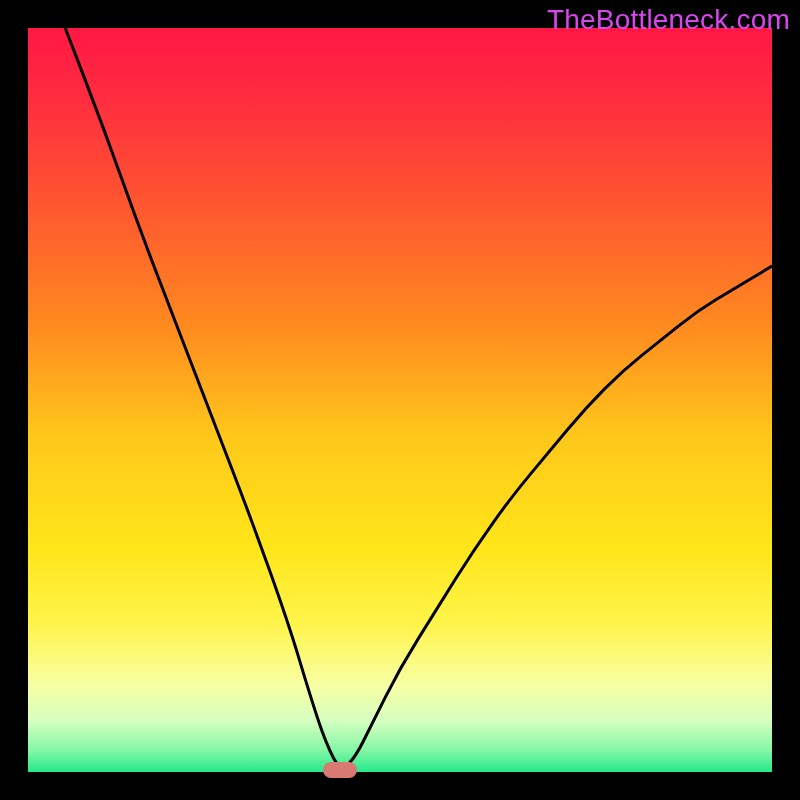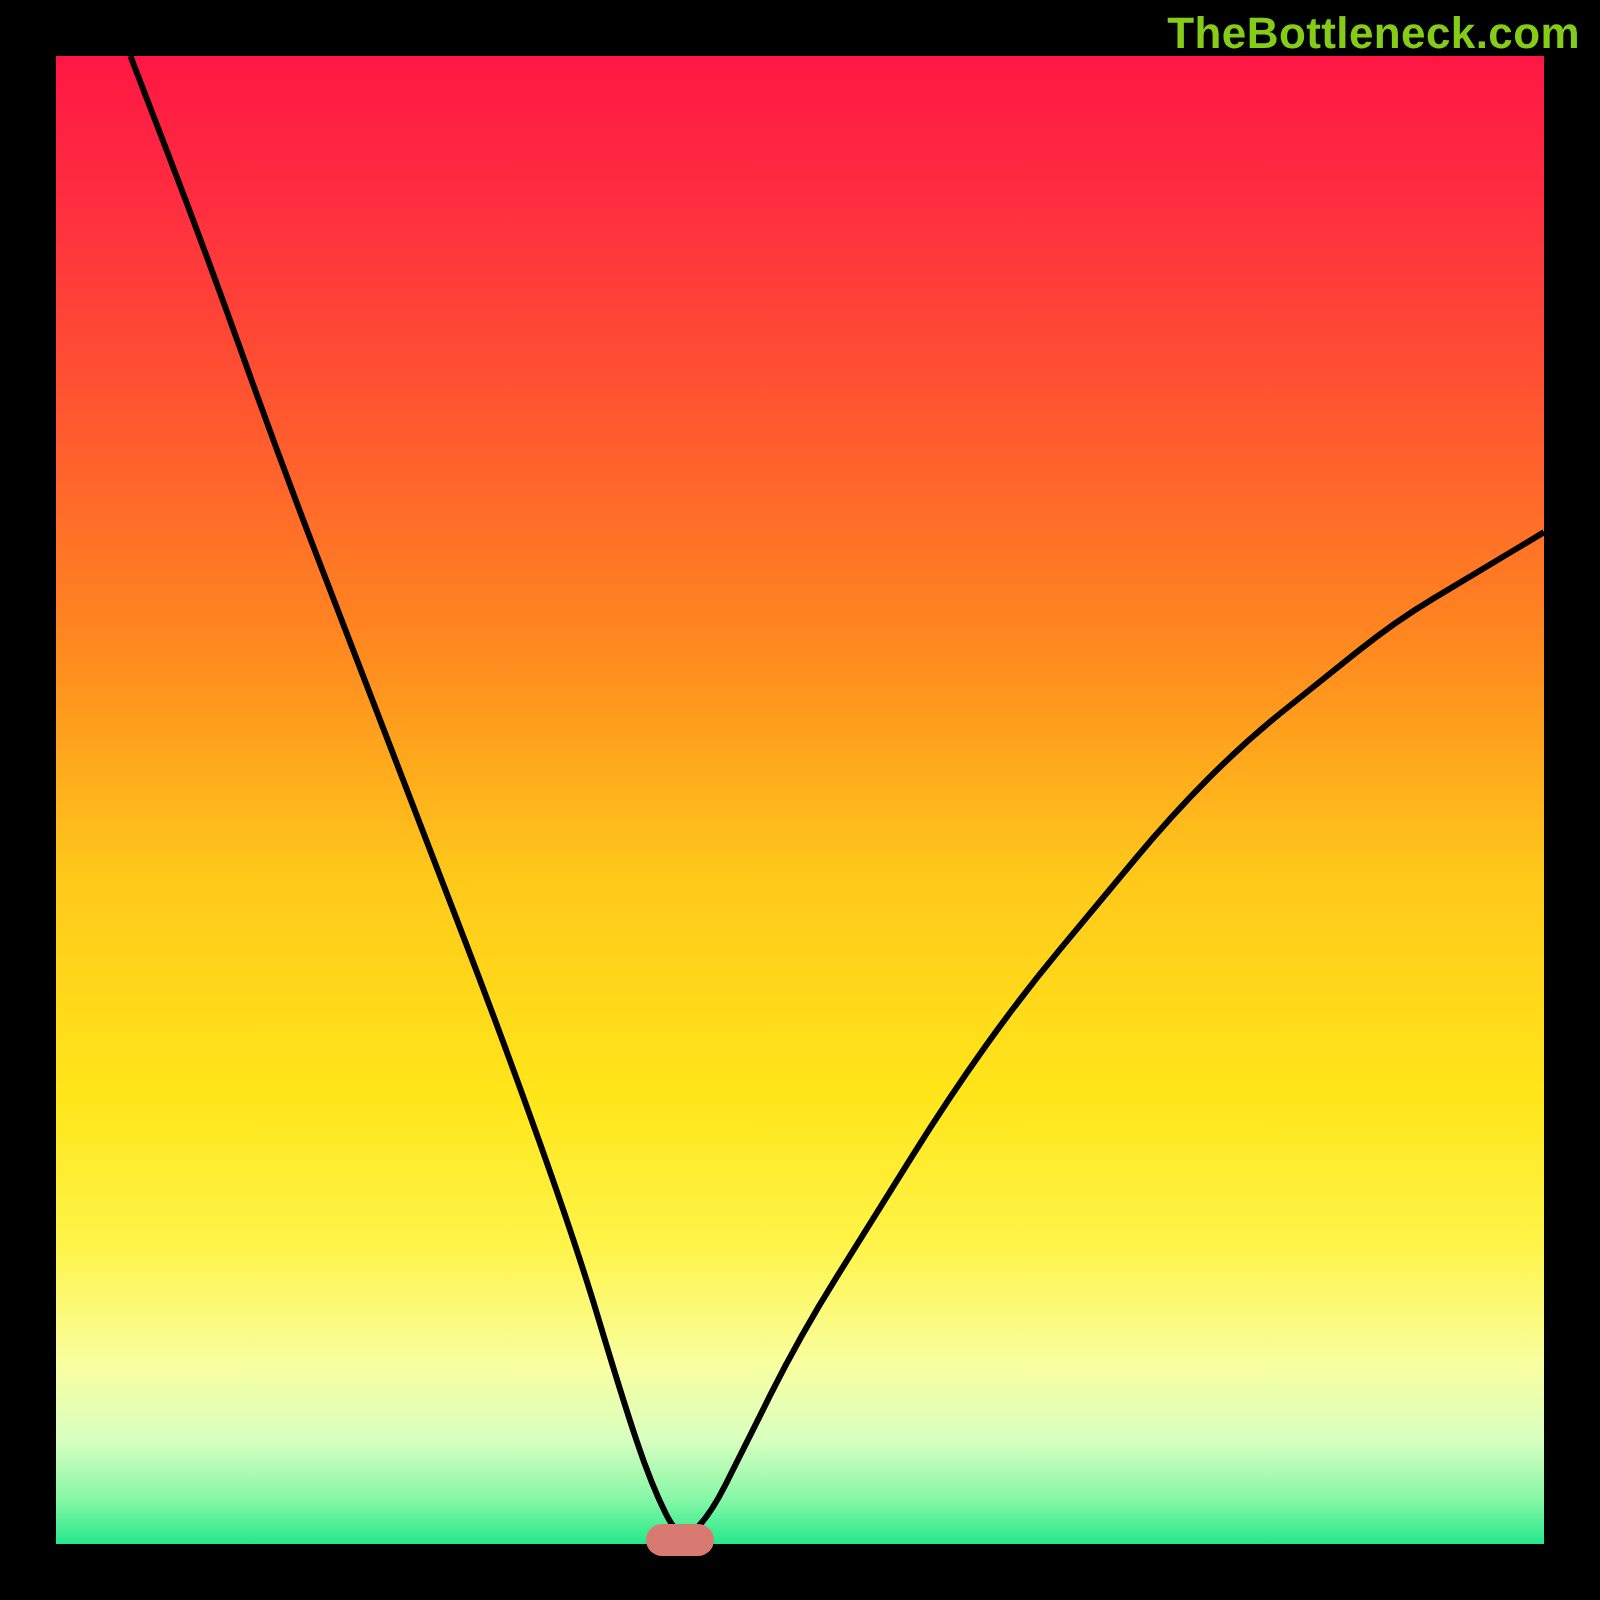--- a/index.html
+++ b/index.html
@@ -14,23 +14,23 @@
   .frame {
     position: relative;
     width: 800px;
     height: 800px;
     background: #000;
   }
   .watermark {
     position: absolute;
     top: 4px;
     right: 10px;
-    color: #84cc16;
-    font-size: 22px;
-    font-weight: 700;
+    color: #d946ef;
+    font-size: 28px;
+    font-weight: 400;
     letter-spacing: 0.2px;
     z-index: 5;
   }
   .plot-wrap {
     position: absolute;
     left: 28px;
     top: 28px;
     width: 744px;
     height: 744px;
   }

